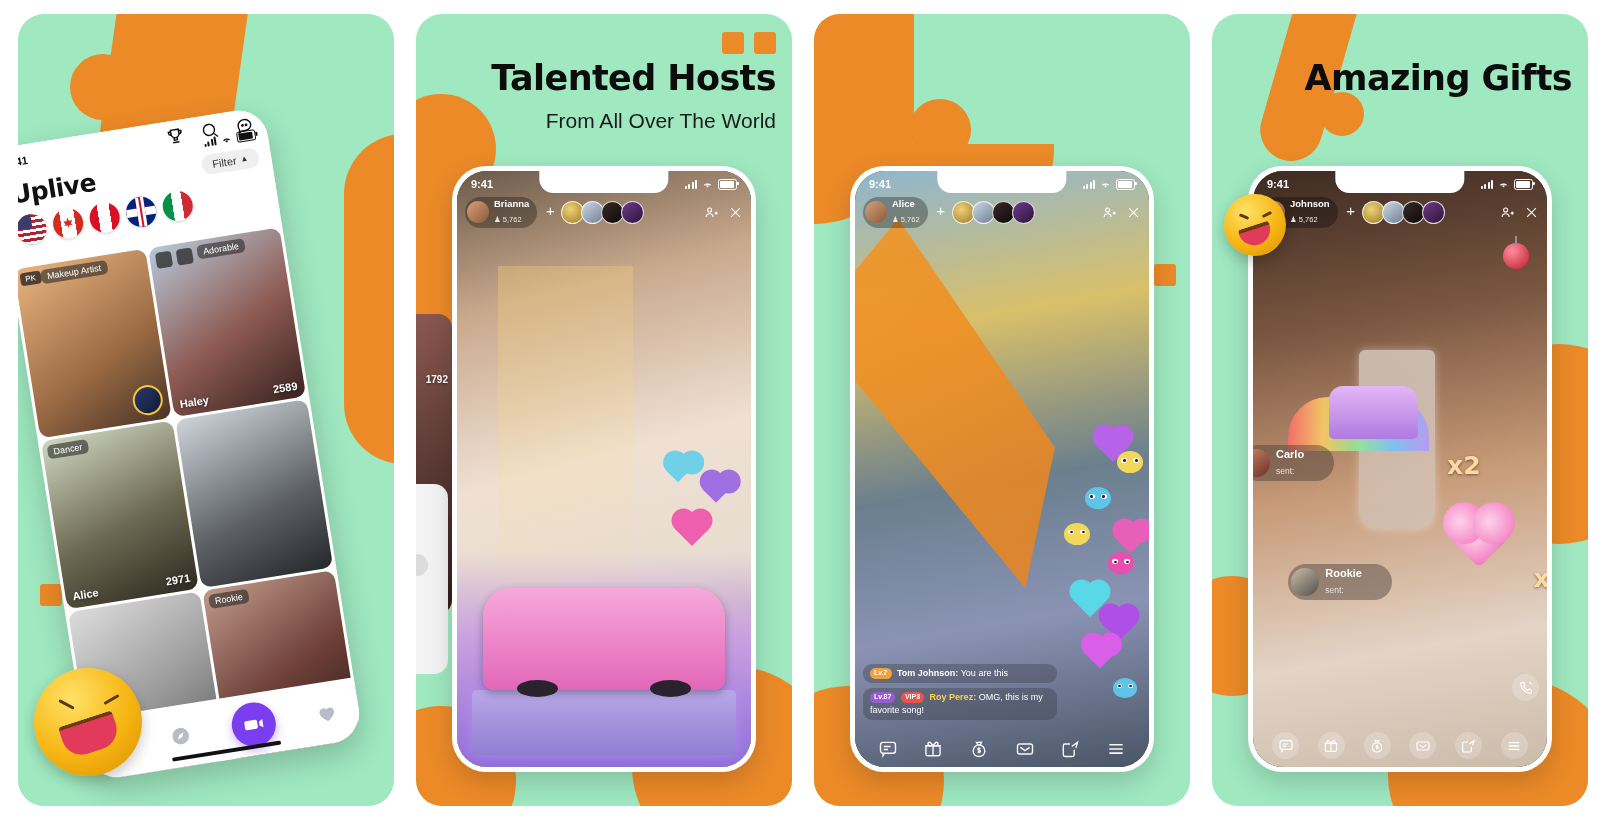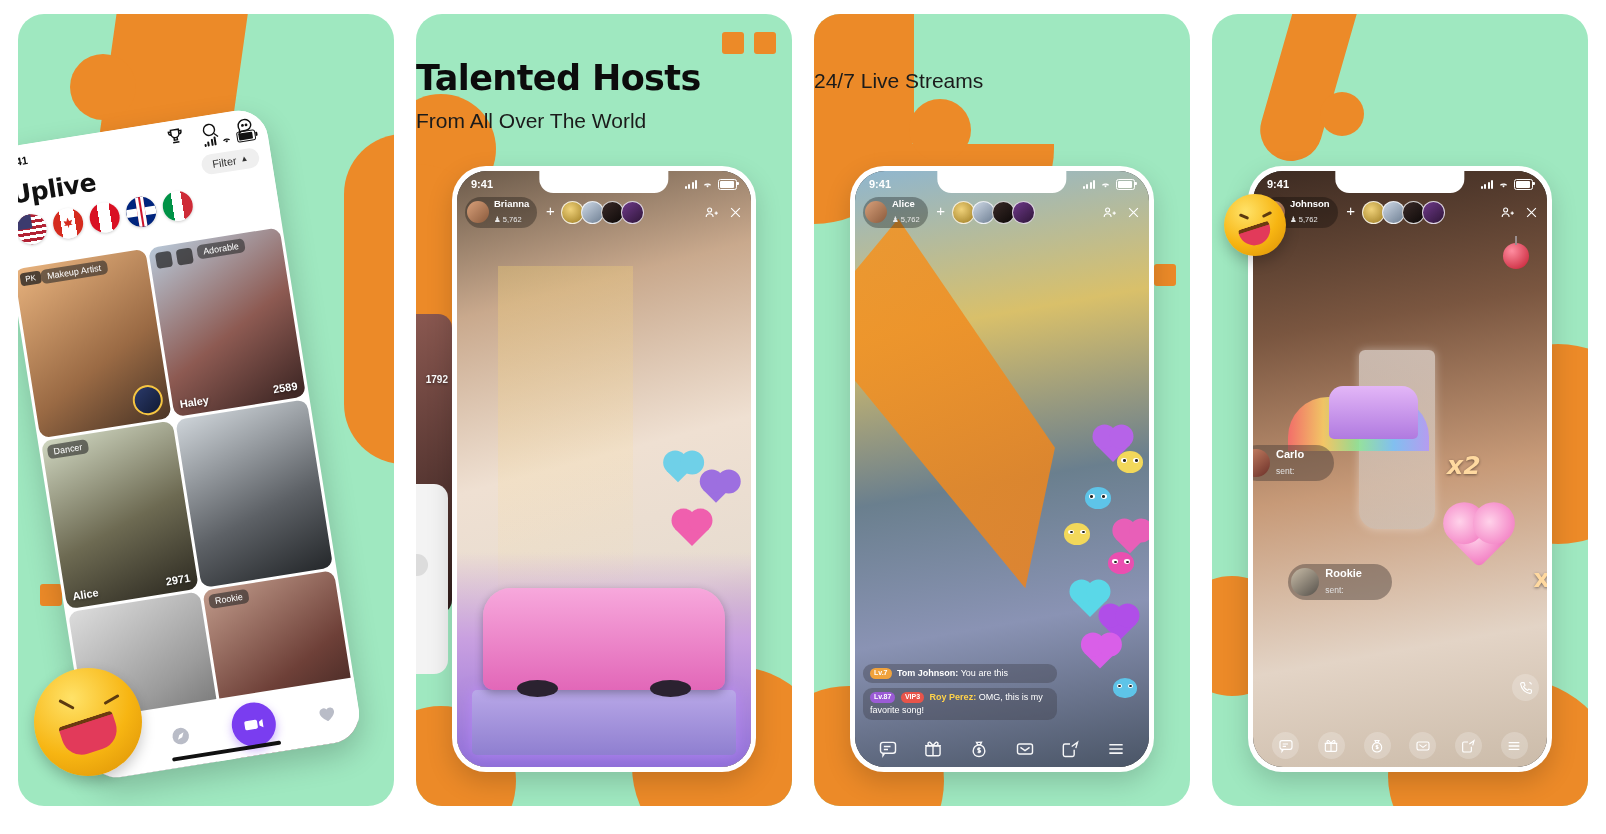--- a/index.html
+++ b/index.html
@@ -47,21 +47,21 @@
       background:#EC8A28;border-radius:40px;transform:rotate(16deg);}
   .p4-dot{left:108px;top:78px;width:44px;height:44px;}
   .p4-arc{position:absolute;right:-70px;top:330px;width:200px;height:200px;
       background:#EC8A28;border-radius:50%;}
   .p4-bot{position:absolute;right:-30px;bottom:-70px;width:230px;height:200px;
       background:#EC8A28;border-radius:50%;}
   .p4-botl{position:absolute;left:-40px;bottom:110px;width:120px;height:120px;
       background:#EC8A28;border-radius:50%;}
 
   
-  .phead{position:absolute;left:0;right:16px;top:44px;text-align:left;z-index:6;}
+  .phead{position:absolute;left:0;right:16px;top:44px;text-align:right;z-index:6;}
   .ptitle{font-size:35px;font-weight:bold;color:#0c0c0c;letter-spacing:-.6px;
           font-family:"DejaVu Sans",sans-serif;}
   .psub{font-size:21px;color:#1b1b1b;margin-top:11px;}
   .psub b{font-weight:normal;}
 
   
   .phone{position:absolute;border-radius:34px;background:#fff;padding:5px;
          box-shadow:0 10px 26px rgba(0,0,0,.17);z-index:4;}
   .screen{position:relative;width:100%;height:100%;border-radius:30px;overflow:hidden;
           background:#2b2b2b;}
@@ -466,24 +466,20 @@
 
   <div class="panel">
     <div class="p3-hook"></div>
     <div class="p3-hook2"></div>
     <div class="p3-pill"></div>
     <div class="p3-bl"></div>
     <div class="deco sq" style="right:14px;top:250px;"></div>
     <div class="deco sq" style="right:44px;top:250px;"></div>
 
     <div class="phead">
-      <div class="psub">
-        <b>24/7</b>
-        <span>Live Streams</span>
-      </div>
     </div>
 
     <div class="phone" style="left:36px;right:36px;top:152px;bottom:34px;">
       <div class="screen">
         <div class="photo ph3"></div>
         <div class="p3-crane"></div>
         <div class="notch"></div>
 
         <div class="statusbar">
           <span>9:41</span>
@@ -615,20 +611,21 @@
   </div>
 
   <div class="panel">
     <div class="p4-stroke"></div>
     <div class="deco circ p4-dot"></div>
     <div class="p4-arc"></div>
     <div class="p4-bot"></div>
     <div class="p4-botl"></div>
 
     <div class="phead">
+      <div class="ptitle">Amazing Gifts</div>
     </div>
 
     <div class="phone" style="left:36px;right:36px;top:152px;bottom:34px;">
       <div class="screen">
         <div class="photo ph4"></div>
         <div class="p4-glass"></div>
         <div class="rainbow"></div>
         <div class="giftcar"></div>
         <div class="gheart"></div>
         <div class="p4-ball"></div>
@@ -679,21 +676,21 @@
           </span>
         </div>
 
         <div class="giftnote" style="left:-14px;top:46%;justify-content:center;">
           <span class="giftav" style="background:linear-gradient(140deg,#d08a6a,#6a2f28);"></span>
           <span class="gn-txt">
             <span class="gn-name" style="display:block;">Carlo</span>
             <span class="gn-sent">sent:</span>
           </span>
         </div>
-        <span class="gmult" style="left:66%;top:47%;font-style:italic;">x2</span>
+        <span class="gmult" style="left:66%;top:47%;">x2</span>
 
         <div class="giftnote" style="left:12%;top:66%;">
           <span class="giftav" style="background:linear-gradient(140deg,#c9bda8,#55504a);"></span>
           <span class="gn-txt">
             <span class="gn-name" style="display:block;">Rookie</span>
             <span class="gn-sent">sent:</span>
           </span>
         </div>
         <span class="gmult" style="right:-20px;top:66%;">x6</span>
 

